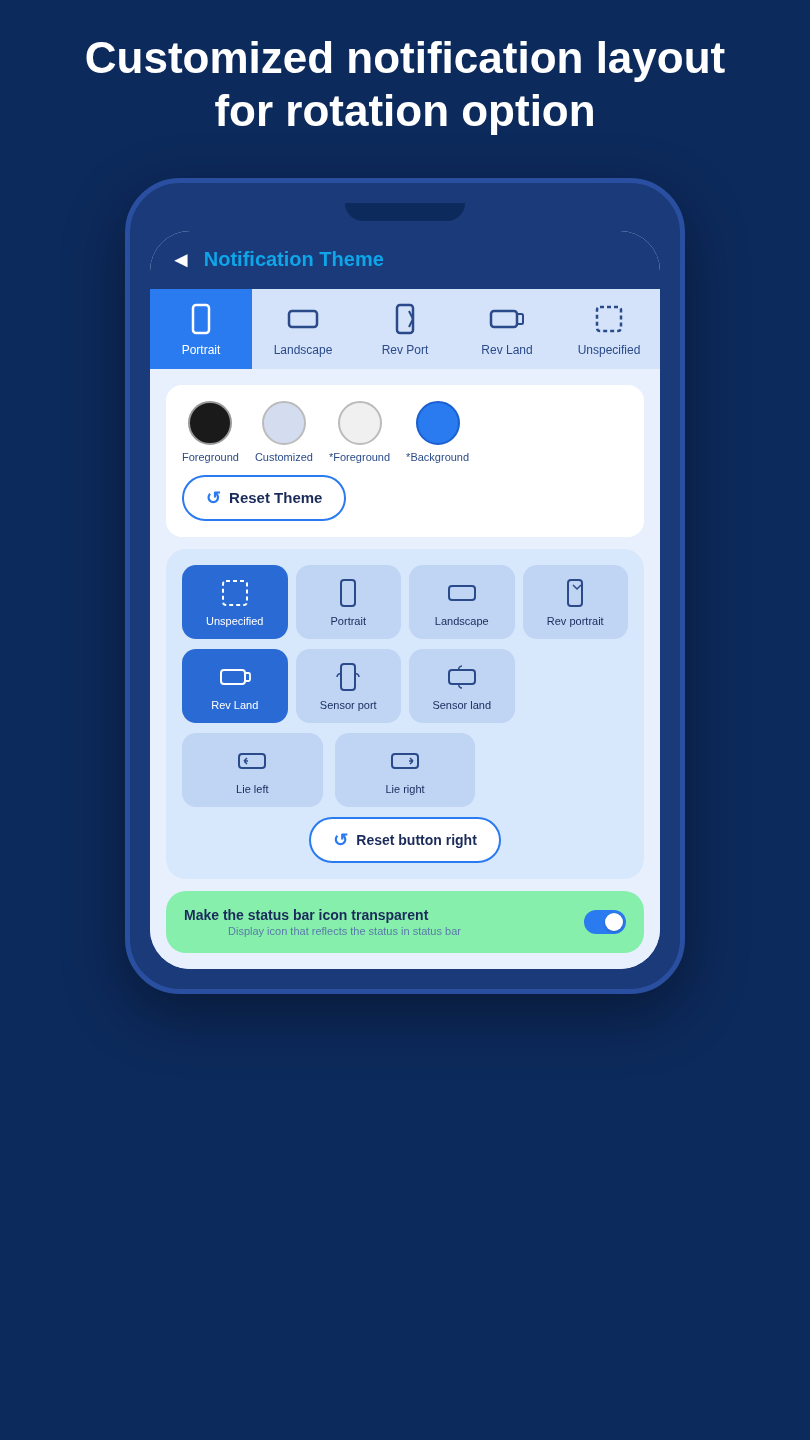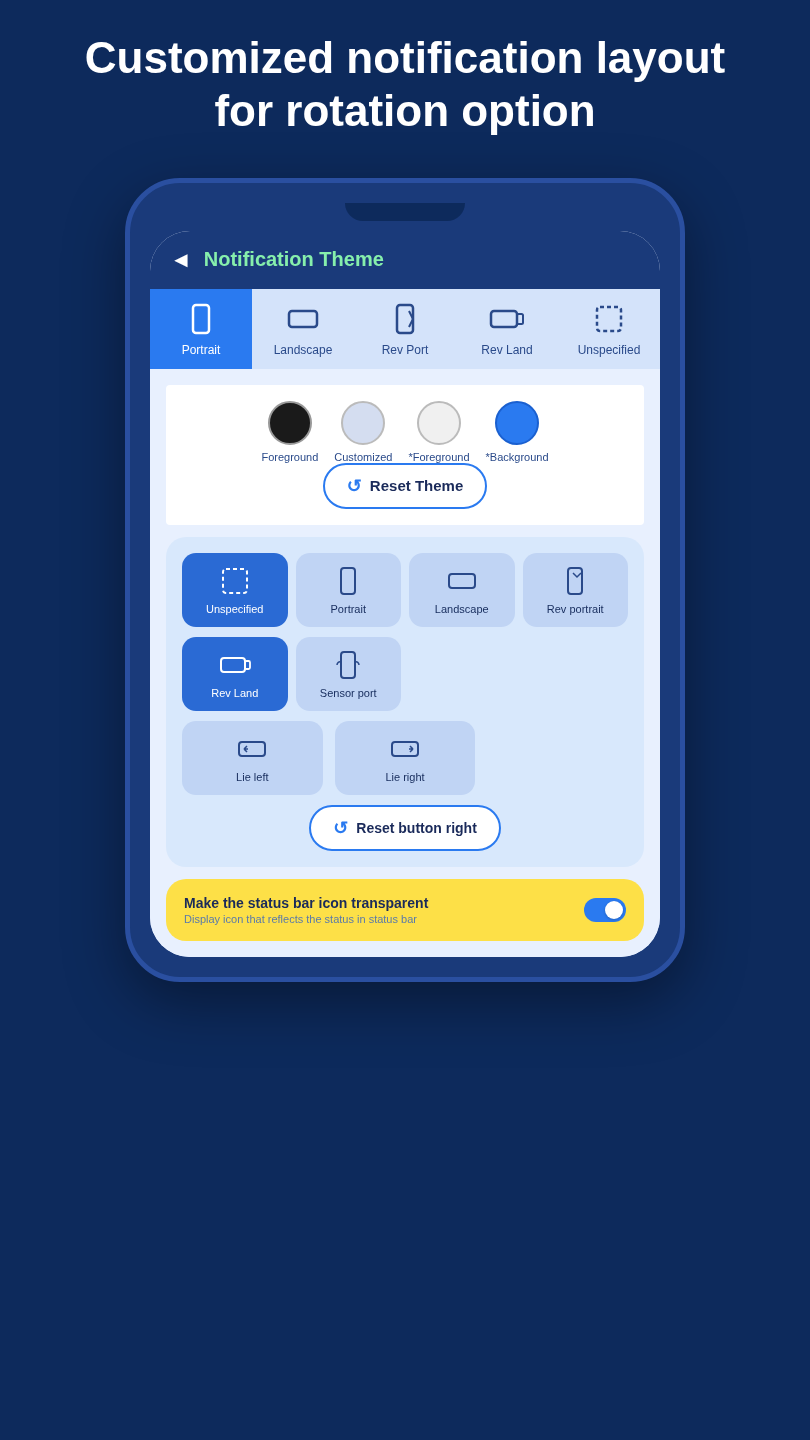--- a/index.html
+++ b/index.html
@@ -57,21 +57,21 @@
     }
 
     .nav-back {
       color: #fff;
       font-size: 22px;
       display: flex;
       align-items: center;
     }
 
     .nav-title {
-      color: #86efac;
+      color: #0ea5e9;
       font-size: 20px;
       font-weight: 700;
     }
 
     
     .rotation-tabs-container {
       display: flex;
       background: #c8d8f8;
       border-radius: 0;
       margin: 0;
@@ -108,26 +108,26 @@
       background: #e8f0fe;
       padding: 16px;
       display: flex;
       flex-direction: column;
       gap: 12px;
     }
 
     
     .color-section {
       background: #fff;
-      border-radius: 4px;
+      border-radius: 16px;
       padding: 16px;
       display: flex;
       flex-direction: column;
-      align-items: center;
-      gap: 0;
+      align-items: flex-start;
+      gap: 12px;
     }
 
     .color-swatches {
       display: flex;
       gap: 16px;
       justify-content: center;
     }
 
     .swatch-item {
       display: flex;
@@ -228,21 +228,21 @@
       font-weight: 600;
       color: #1a2a5a;
       cursor: pointer;
       align-self: center;
       width: fit-content;
       margin: 0 auto;
     }
 
     
     .status-toggle-section {
-      background: #fde047;
+      background: #86efac;
       border-radius: 20px;
       padding: 16px 18px;
       display: flex;
       align-items: center;
       gap: 12px;
     }
 
     .status-toggle-text {
       flex: 1;
     }
@@ -250,20 +250,21 @@
     .status-toggle-title {
       font-size: 14px;
       font-weight: 600;
       color: #1a2a5a;
     }
 
     .status-toggle-sub {
       font-size: 11px;
       color: #5a7aaa;
       margin-top: 2px;
+      margin-left: 44px;
     }
 
     .toggle-switch {
       width: 42px;
       height: 24px;
       background: #2a7af0;
       border-radius: 12px;
       position: relative;
       cursor: pointer;
     }
@@ -419,20 +420,28 @@
 
           <div class="orient-item">
             <svg viewBox="0 0 32 32" fill="none" xmlns="http://www.w3.org/2000/svg">
               <rect x="9" y="3" width="14" height="26" rx="3" stroke="#2a4a8a" stroke-width="2" fill="none"></rect>
               <path d="M5 16 C5 14 7 12 9 13" stroke="#2a4a8a" stroke-width="1.5" fill="none"></path>
               <path d="M27 16 C27 14 25 12 23 13" stroke="#2a4a8a" stroke-width="1.5" fill="none"></path>
             </svg>
             <span class="orient-label">Sensor port</span>
           </div>
 
+          <div class="orient-item">
+            <svg viewBox="0 0 32 32" fill="none" xmlns="http://www.w3.org/2000/svg">
+              <rect x="3" y="9" width="26" height="14" rx="3" stroke="#2a4a8a" stroke-width="2" fill="none"></rect>
+              <path d="M16 5 C14 5 12 7 13 9" stroke="#2a4a8a" stroke-width="1.5" fill="none"></path>
+              <path d="M16 27 C14 27 12 25 13 23" stroke="#2a4a8a" stroke-width="1.5" fill="none"></path>
+            </svg>
+            <span class="orient-label">Sensor land</span>
+          </div>
         </div>
 
         <div class="bottom-grid">
 
           <div class="orient-item">
             <svg viewBox="0 0 32 32" fill="none" xmlns="http://www.w3.org/2000/svg">
               <rect x="3" y="9" width="26" height="14" rx="3" stroke="#2a4a8a" stroke-width="2" fill="none"></rect>
               <path d="M12 16 L8 16 M8 16 L11 13 M8 16 L11 19" stroke="#2a4a8a" stroke-width="1.5" fill="none"></path>
             </svg>
             <span class="orient-label">Lie left</span>

